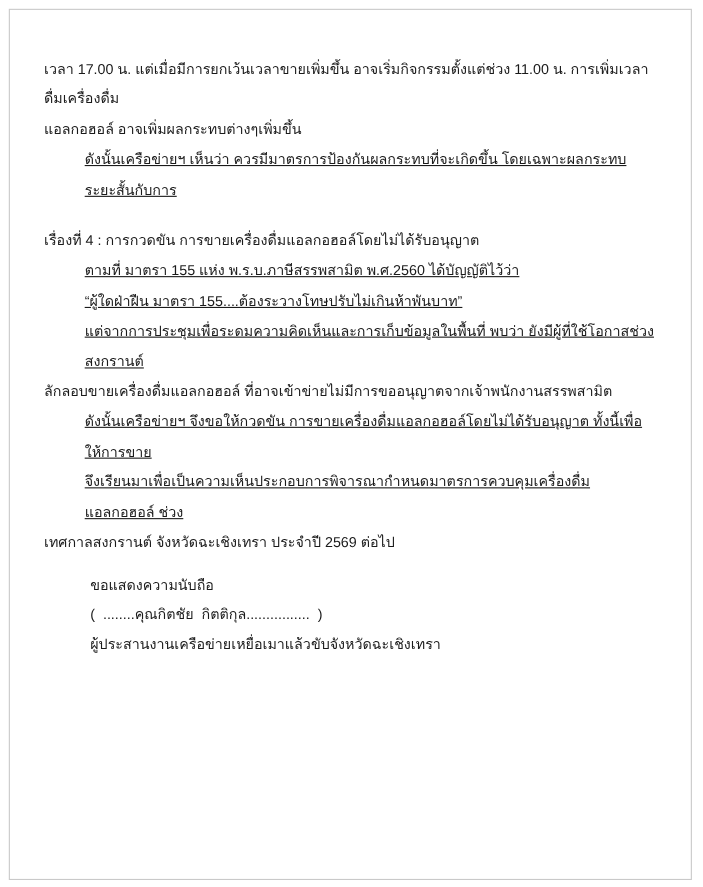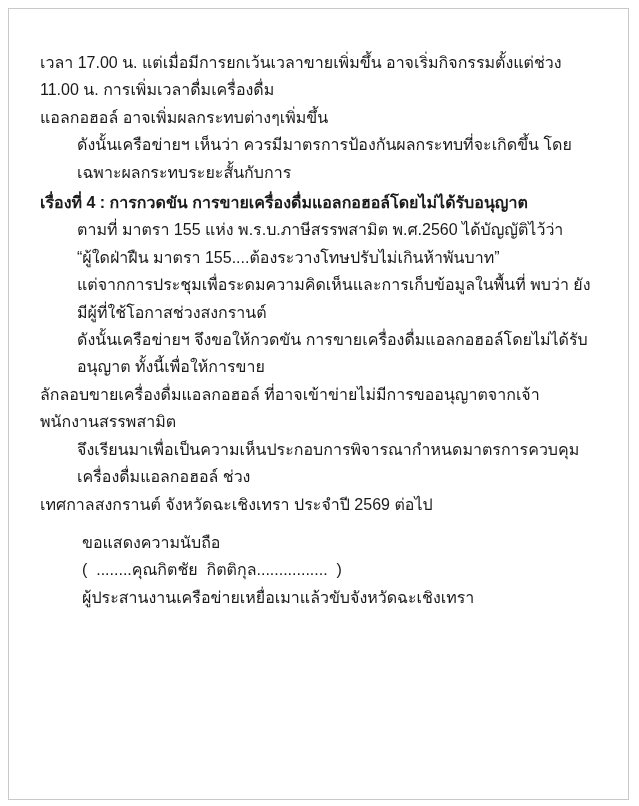--- a/index.html
+++ b/index.html
@@ -17,48 +17,48 @@
     width: 621px;
     height: 792px;
     box-sizing: border-box;
     background: #ffffff;
     border: 1px solid #c9c9c9;
     font-family: "Liberation Sans", sans-serif;
     color: #1a1a1a;
   }
   .content {
     padding: 40px 30px 0 31px;
-    font-size: 16px;
+    font-size: 13px;
     line-height: 27.4px;
   }
   .line { white-space: normal; }
-  .line.indent { padding-left: 37px; }
-  .line.heading { font-weight: 700; margin-top: 3px; }
+  .line.indent { padding-left: 37px; text-decoration: underline; }
+  .line.heading { font-weight: 400; margin-top: 19px; }
   .closing {
     padding-left: 42px;
     text-align: left;
   }
   .closing .salutation { margin-top: 11px; }
   .closing .signature { white-space: pre; }
 </style>
 </head>
 <body>
 
 <div class="page">
   <div class="content">
     <div class="lines">
         <div class="line plain">เวลา 17.00 น. แต่เมื่อมีการยกเว้นเวลาขายเพิ่มขึ้น อาจเริ่มกิจกรรมตั้งแต่ช่วง 11.00 น. การเพิ่มเวลาดื่มเครื่องดื่ม</div>
         <div class="line plain">แอลกอฮอล์ อาจเพิ่มผลกระทบต่างๆเพิ่มขึ้น</div>
         <div class="line indent">ดังนั้นเครือข่ายฯ เห็นว่า ควรมีมาตรการป้องกันผลกระทบที่จะเกิดขึ้น โดยเฉพาะผลกระทบระยะสั้นกับการ</div>
         <div class="line heading">เรื่องที่ 4 : การกวดขัน การขายเครื่องดื่มแอลกอฮอล์โดยไม่ได้รับอนุญาต</div>
         <div class="line indent">ตามที่ มาตรา 155 แห่ง พ.ร.บ.ภาษีสรรพสามิต พ.ศ.2560 ได้บัญญัติไว้ว่า</div>
         <div class="line indent">“ผู้ใดฝ่าฝืน มาตรา 155....ต้องระวางโทษปรับไม่เกินห้าพันบาท”</div>
         <div class="line indent">แต่จากการประชุมเพื่อระดมความคิดเห็นและการเก็บข้อมูลในพื้นที่ พบว่า ยังมีผู้ที่ใช้โอกาสช่วงสงกรานต์</div>
+        <div class="line plain">ลักลอบขายเครื่องดื่มแอลกอฮอล์ ที่อาจเข้าข่ายไม่มีการขออนุญาตจากเจ้าพนักงานสรรพสามิต</div>
         <div class="line indent">ดังนั้นเครือข่ายฯ จึงขอให้กวดขัน การขายเครื่องดื่มแอลกอฮอล์โดยไม่ได้รับอนุญาต ทั้งนี้เพื่อให้การขาย</div>
-        <div class="line plain">ลักลอบขายเครื่องดื่มแอลกอฮอล์ ที่อาจเข้าข่ายไม่มีการขออนุญาตจากเจ้าพนักงานสรรพสามิต</div>
         <div class="line indent">จึงเรียนมาเพื่อเป็นความเห็นประกอบการพิจารณากำหนดมาตรการควบคุมเครื่องดื่มแอลกอฮอล์ ช่วง</div>
         <div class="line plain">เทศกาลสงกรานต์ จังหวัดฉะเชิงเทรา ประจำปี 2569 ต่อไป</div>
       </div>
     <div class="closing">
       <div class="salutation">ขอแสดงความนับถือ</div>
       <div class="signature">(  ........คุณกิตชัย  กิตติกุล................  )</div>
       <div class="signer-title">ผู้ประสานงานเครือข่ายเหยื่อเมาแล้วขับจังหวัดฉะเชิงเทรา</div>
     </div>
   </div>
 </div>

